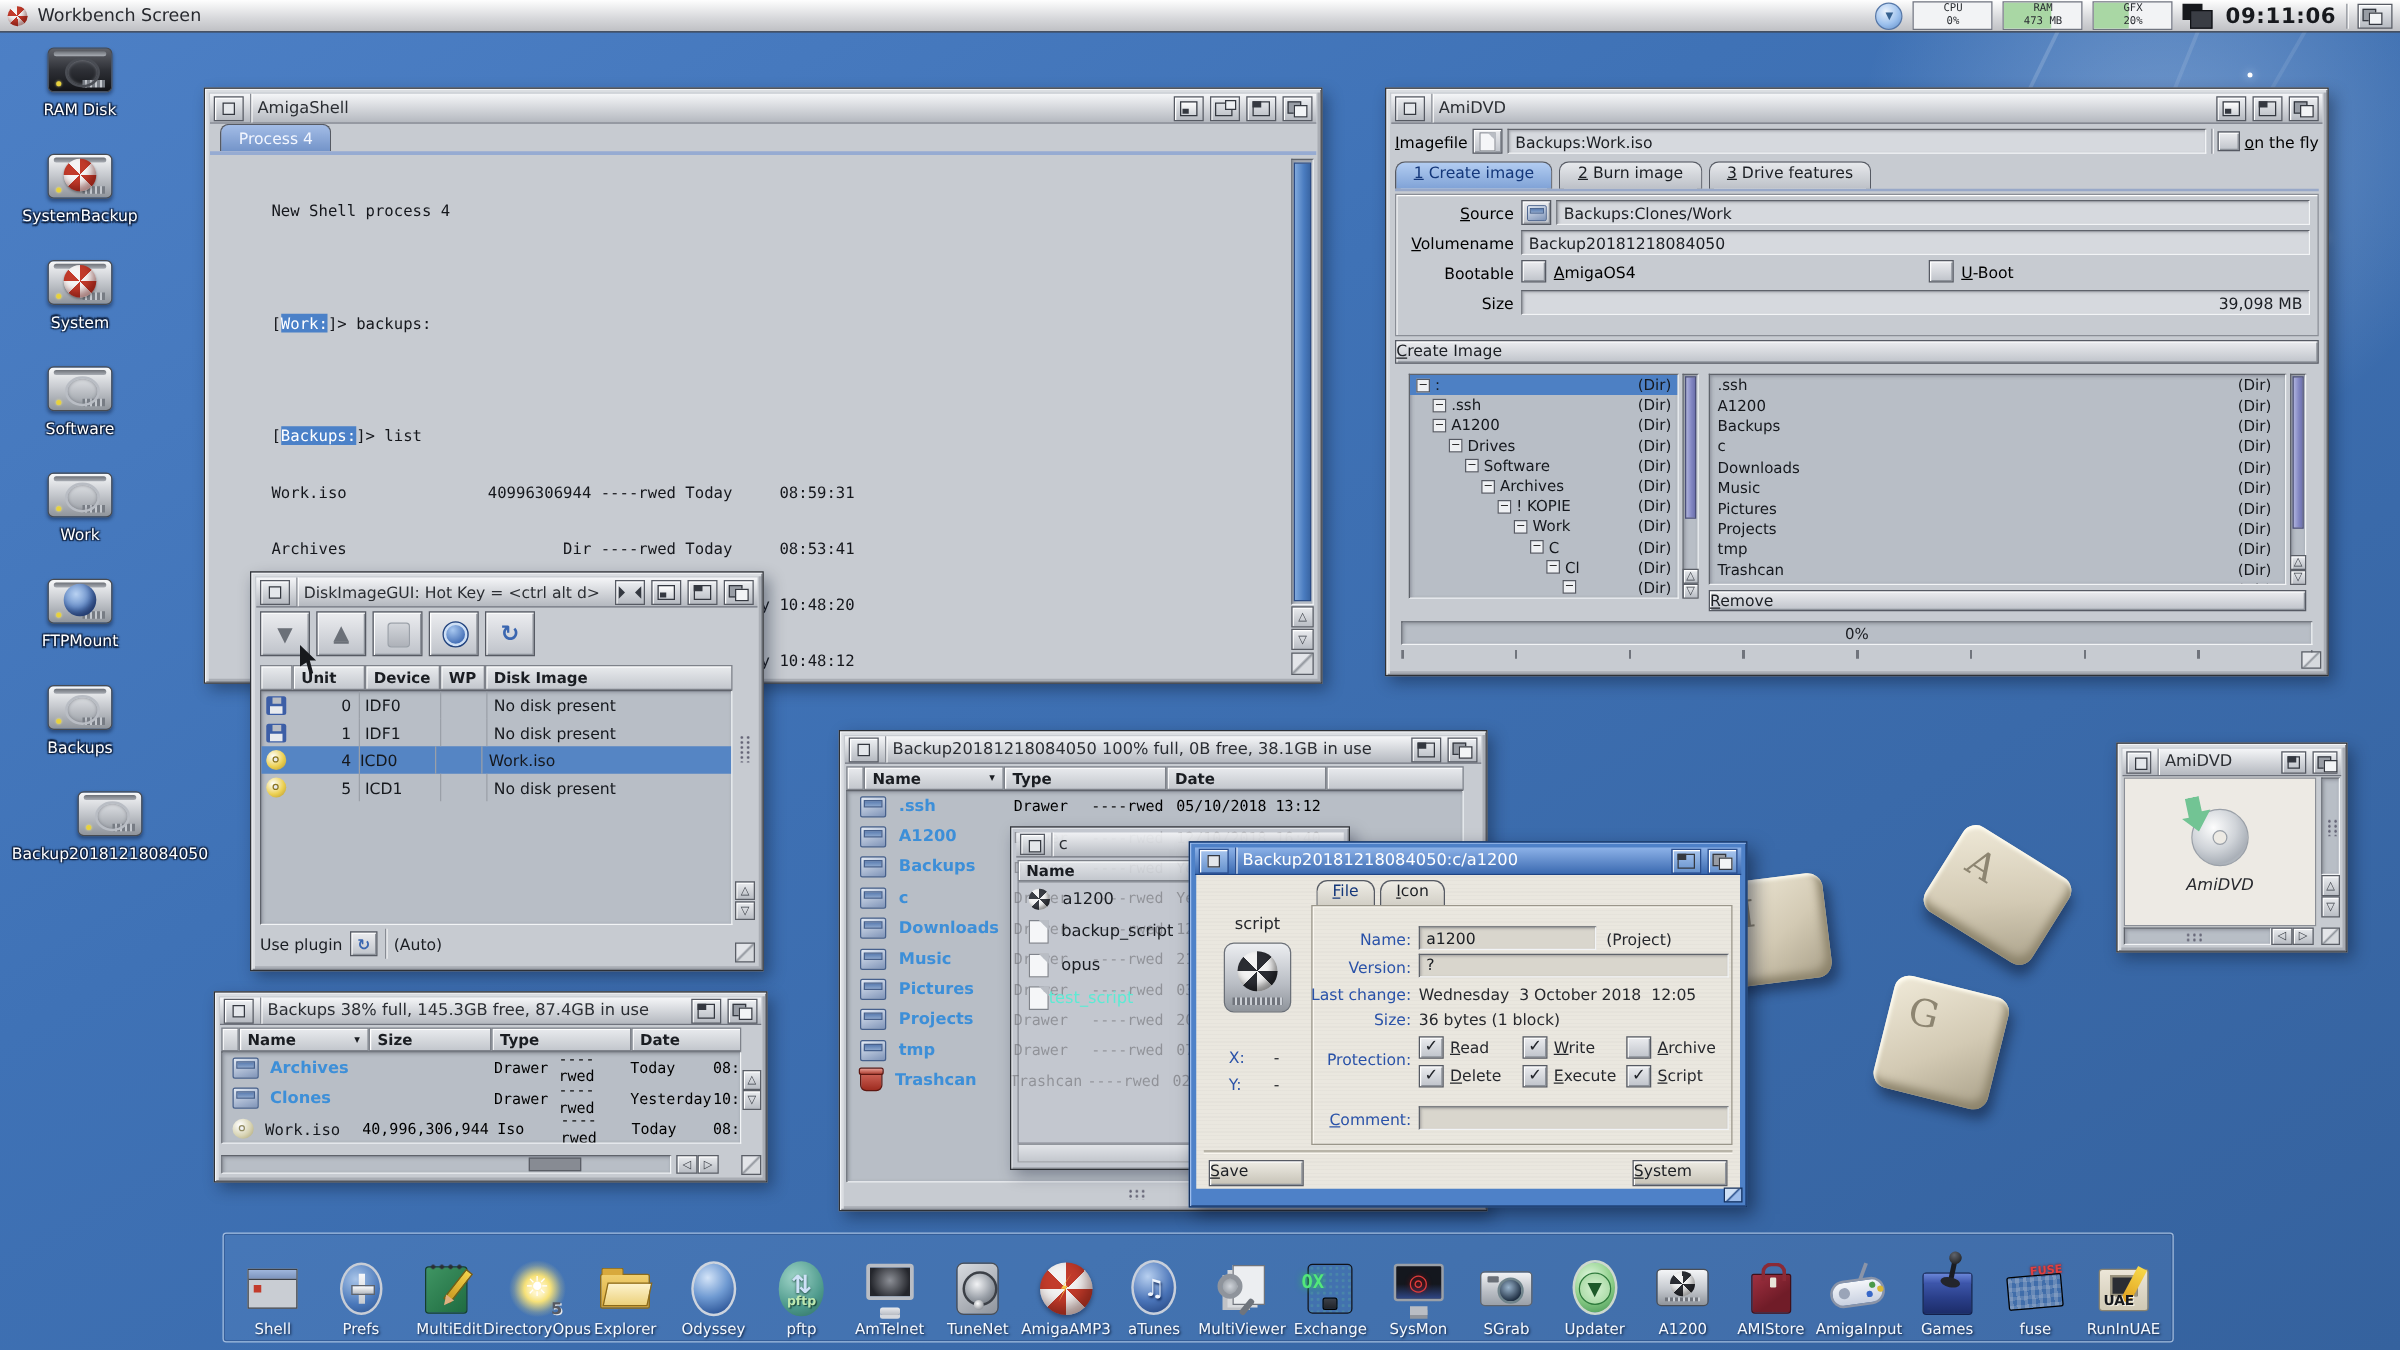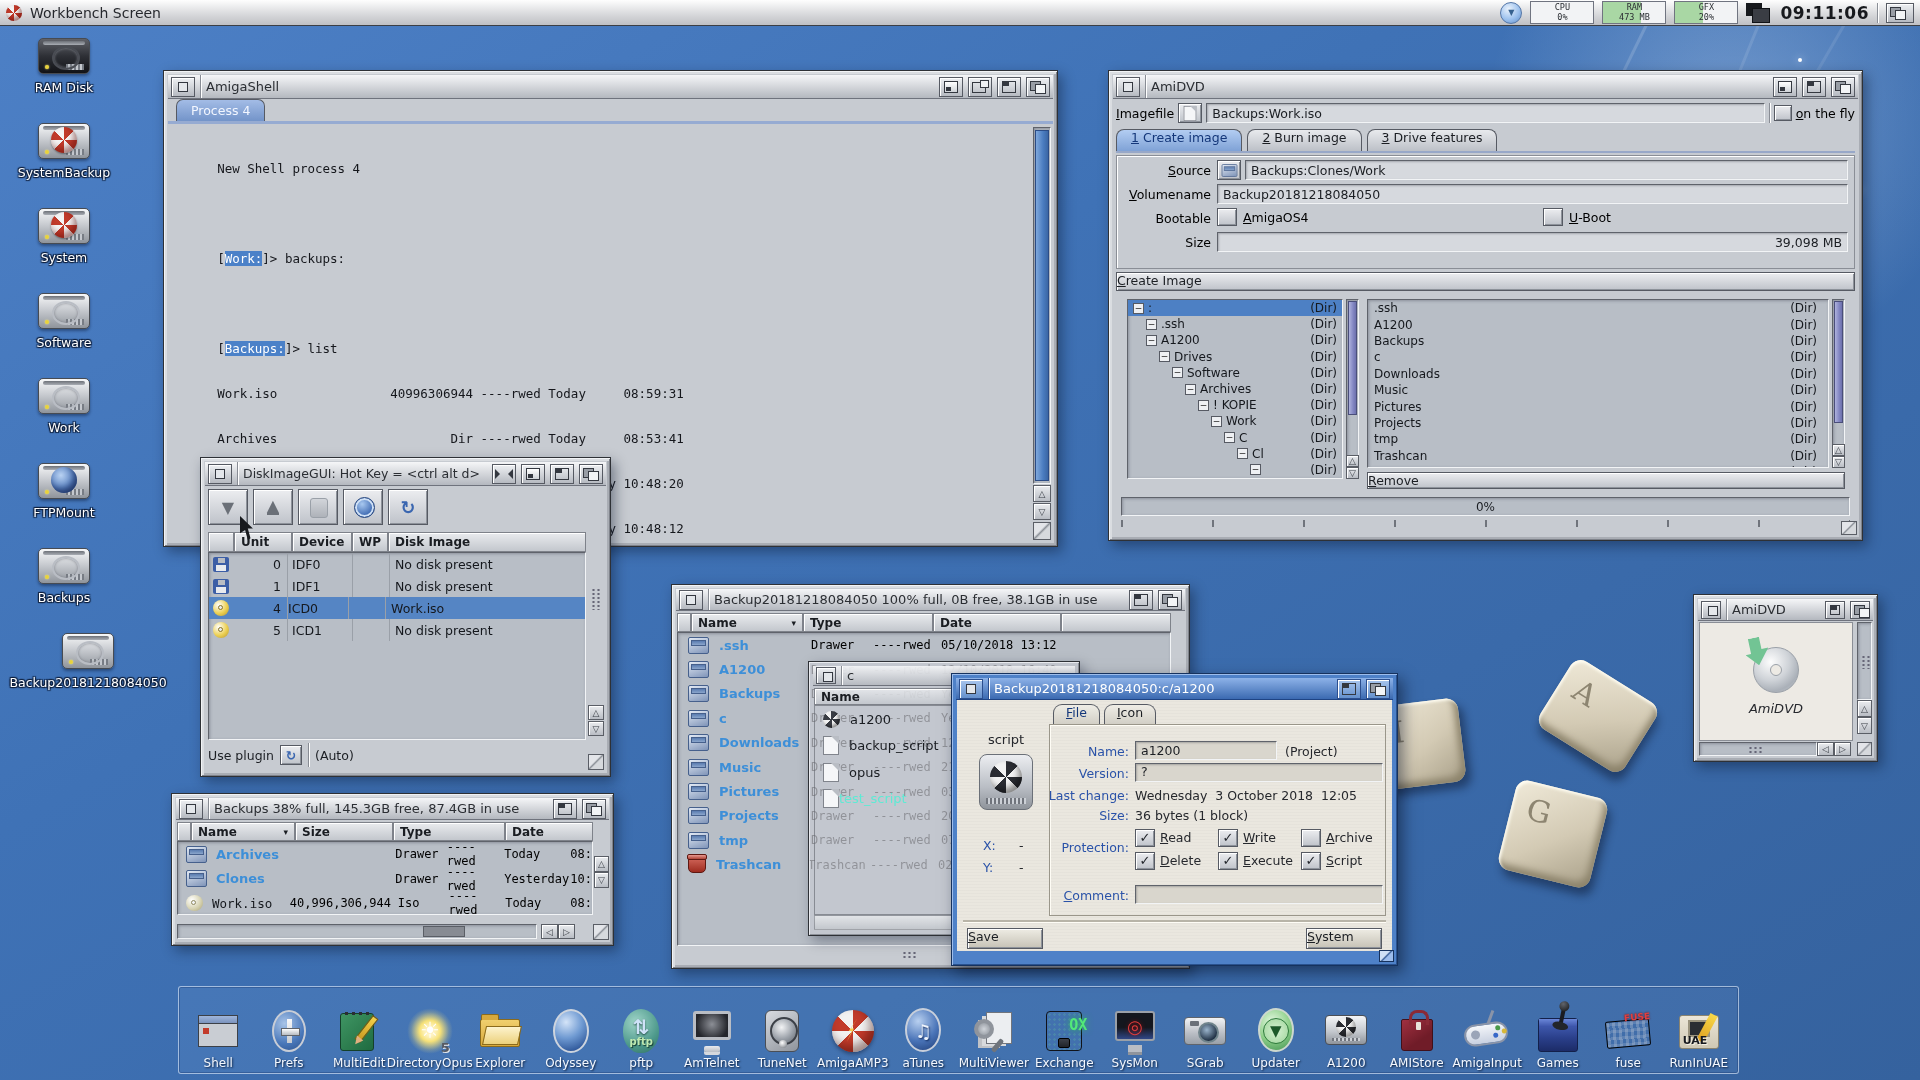--- a/index.html
+++ b/index.html
@@ -160,21 +160,21 @@
   .ic-tunenet .a::after{content:"";position:absolute;left:13px;bottom:3px;width:8px;height:8px;border-radius:50%;background:radial-gradient(circle at 40% 35%,#fff,#6b7078)}
   .ic-amigaamp .a{width:42px;height:42px;border-radius:50%;background:repeating-conic-gradient(#c23b2b 0 45deg,#f2f2f2 45deg 90deg);box-shadow:inset -4px -6px 10px rgba(60,10,5,.45),0 2px 4px rgba(0,0,20,.4);top:2px;left:2px}
   .ic-amigaamp .b{width:11px;height:24px;background:#f7c948;clip-path:polygon(100% 0,38% 44%,66% 44%,0 100%,46% 54%,18% 54%);top:10px;left:17px;filter:drop-shadow(1px 1px 1px #7a4a00)}
   .ic-atunes .a{width:36px;height:44px;border-radius:50%;background:radial-gradient(circle at 35% 28%,#b8d0f0,#4a74b8 55%,#1f3e78);border:2px solid #c8cfdb;top:0;left:5px}
   .ic-atunes .g{color:#eef4fc;font-size:19px;text-shadow:1px 1px 2px #10295c}
   .ic-multiviewer .a{width:26px;height:32px;background:#eceef1;border:1px solid #70747c;top:4px;left:15px;box-shadow:-5px 3px 0 -1px #d8dadd,-10px 6px 0 -2px #c0c2c6}
   .ic-multiviewer .b{width:20px;height:20px;border-radius:50%;border:4px solid #8f949c;background:radial-gradient(circle,#d0d4da,#8a9098);top:11px;left:3px}
   .ic-multiviewer .b::after{content:"";position:absolute;width:5px;height:15px;background:#6f747c;transform:rotate(40deg);left:17px;top:15px;border-radius:2px}
   .ic-exchange .a{width:36px;height:40px;border-radius:4px;border:1px solid #10131a;top:3px;left:5px;
       background:linear-gradient(#4a4e57,#1c1f26 60%,#2e323b);background-image:radial-gradient(rgba(120,255,140,.14) 1px,transparent 1.5px);background-size:5px 5px}
-  .ic-exchange .sub{color:#52e87a;font-family:"DejaVu Sans Mono",monospace;font-weight:bold;font-size:15px;text-shadow:0 0 6px #2bbf55;top:10px;left:0;right:0;text-align:right}
+  .ic-exchange .sub{color:#52e87a;font-family:"DejaVu Sans Mono",monospace;font-weight:bold;font-size:15px;text-shadow:0 0 6px #2bbf55;top:10px;left:0;right:0;text-align:left}
   .ic-exchange .b{width:12px;height:10px;background:linear-gradient(#3c4049,#202329);border:1px solid #000;top:30px;left:17px;border-radius:2px}
   .ic-sysmon .a{width:40px;height:30px;border:2px solid #9aa0a8;border-radius:3px;top:3px;left:3px;
       background:#14171e linear-gradient(0deg,rgba(70,110,220,.55),transparent 45%)}
   .ic-sysmon .g{color:#e03c3c;font-size:18px;top:-4px;text-shadow:0 0 4px #901010}
   .ic-sysmon .b{width:14px;height:7px;background:#b9bdc4;top:37px;left:16px;box-shadow:0 3px 0 0 #8f949c}
   .ic-sgrab .a{width:42px;height:28px;border-radius:4px;background:linear-gradient(#f2f3f5,#b9bdc4 60%,#9aa0a8);border:1px solid #5f646c;top:9px;left:2px}
   .ic-sgrab .a::before{content:"";position:absolute;right:6px;top:4px;width:17px;height:17px;border-radius:50%;background:radial-gradient(circle at 40% 35%,#9ab4cc,#203044 72%);border:2px solid #70848c}
   .ic-sgrab .a::after{content:"";position:absolute;left:5px;top:3px;width:9px;height:5px;background:#6b7078;border-radius:1px}
   .ic-updater .a{width:36px;height:44px;border-radius:50%;background:radial-gradient(circle at 38% 30%,#e4f8e2,#8fd08a 50%,#3f9150);border:2px solid #cdd8ce;top:0;left:5px}
   .ic-updater .g{color:#1d5a2a;font-size:15px;background:radial-gradient(circle,#d6f2d2,#9ed49a);border-radius:50%;width:24px;height:24px;display:flex;align-items:center;justify-content:center;border:1px solid #2e7a3c}

